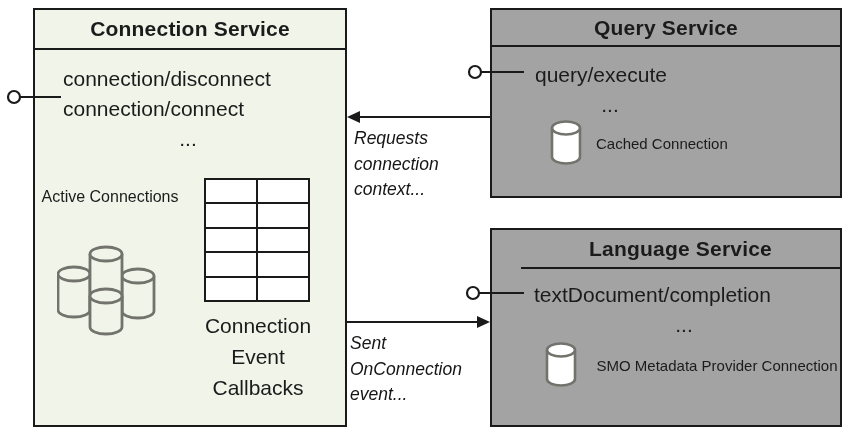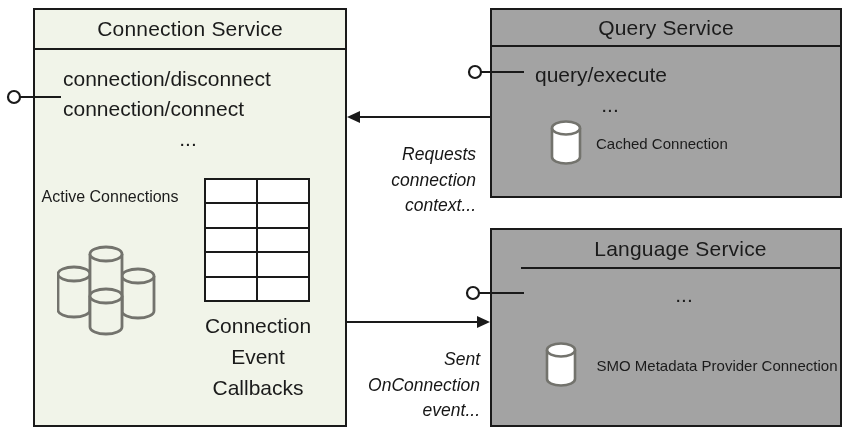--- a/index.html
+++ b/index.html
@@ -7,21 +7,21 @@
     position:relative;width:846px;height:436px;background:#ffffff;overflow:hidden;
     font-family:"Liberation Sans","DejaVu Sans",sans-serif;color:#1b1b1b;
   }
   .box{position:absolute;box-sizing:border-box;border:2px solid #1a1a1a;background:#a3a3a3;}
   .box.conn{left:33px;top:8px;width:314px;height:419px;background:#f1f4e9;}
   .box.query{left:490px;top:8px;width:352px;height:190px;}
   .box.lang{left:490px;top:228px;width:352px;height:199px;}
   .box-header{
     box-sizing:border-box;border-bottom:2px solid #1a1a1a;
     display:flex;align-items:center;justify-content:center;
-    font-weight:normal;font-size:21px;letter-spacing:0.2px;
+    font-weight:bold;font-size:21px;letter-spacing:0.2px;
   }
   .conn .box-header{height:40px;}
   .query .box-header{height:37px;}
   .lang .box-header{height:39px;margin-left:29px;}
   .methods{position:absolute;font-size:21px;line-height:30px;white-space:nowrap;}
   .conn-methods{left:28px;top:54px;width:250px;}
   .query-methods{left:43px;top:50px;width:150px;}
   .lang-methods{left:42px;top:50px;width:300px;}
   .m.center{text-align:center;}
   .active-label{
@@ -40,21 +40,21 @@
     text-align:center;font-size:21px;line-height:31px;
   }
   .db-row{position:absolute;display:flex;align-items:center;gap:14px;}
   .query-row{left:58px;top:110px;}
   .lang-row{left:53px;top:112px;}
   .db-label{font-size:15px;white-space:nowrap;}
   .db-label.wrap{white-space:normal;width:252px;text-align:center;line-height:29px;}
   .overlay{position:absolute;left:0;top:0;width:846px;height:436px;pointer-events:none;}
   .alabel{
     position:absolute;font-style:italic;font-size:17.5px;line-height:25.5px;
-    text-align:right;color:#161616;margin-top:16px;
+    text-align:left;color:#161616;
   }
   .alabel.requests{left:354px;top:126px;width:122px;}
   .alabel.sent{left:350px;top:331px;width:130px;}
 </style>
 </head>
 <body>
 
 <div class="canvas">
 
   <section class="box conn">
@@ -111,20 +111,21 @@
           <ellipse cx="16" cy="8" rx="14" ry="6.5"></ellipse>
         </g>
       </svg>
       <span class="db-label">Cached Connection</span>
     </div>
   </section>
 
   <section class="box lang">
     <div class="box-header">Language Service</div>
     <div class="methods lang-methods">
+      <div class="m">textDocument/completion</div>
       <div class="m center">...</div>
     </div>
     <div class="db-row lang-row">
       <svg width="32" height="46" viewBox="0 0 32 46">
         <g fill="#ffffff" stroke="#73736d" stroke-width="2.6">
           <path d="M2,8 v29 a14,6.5 0 0 0 28,0 V8"></path>
           <ellipse cx="16" cy="8" rx="14" ry="6.5"></ellipse>
         </g>
       </svg>
       <span class="db-label wrap">SMO Metadata Provider Connection</span>

